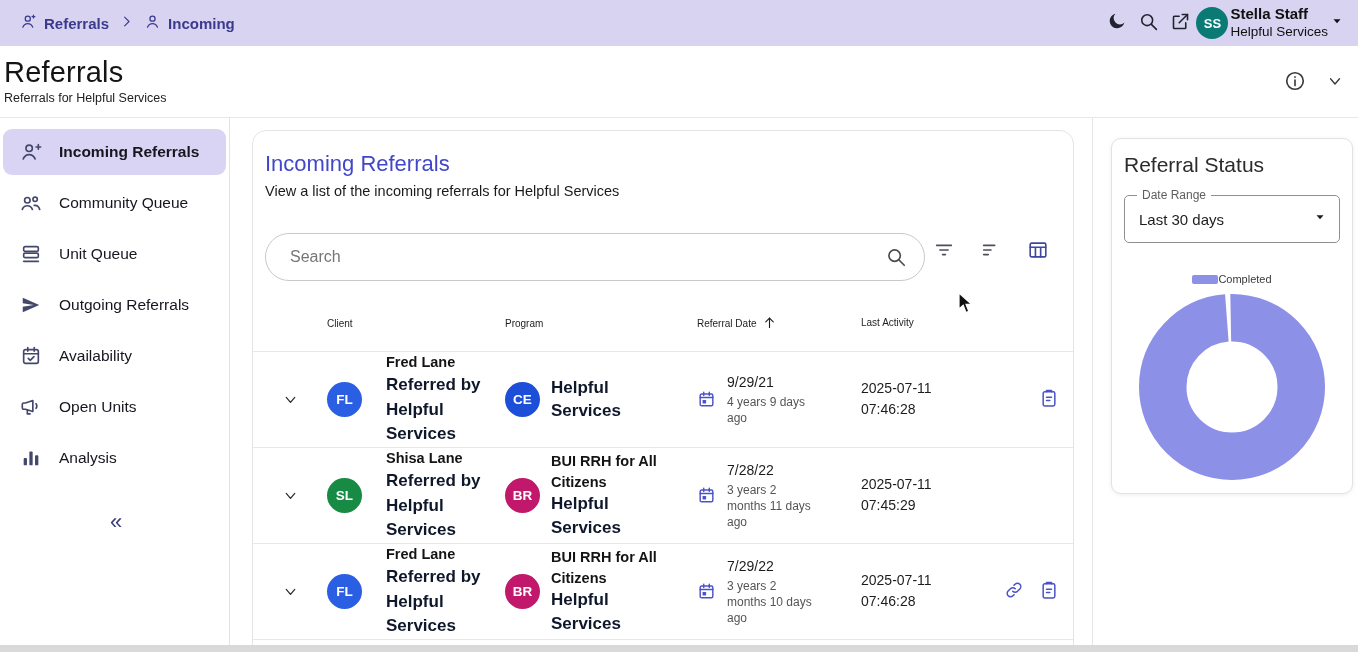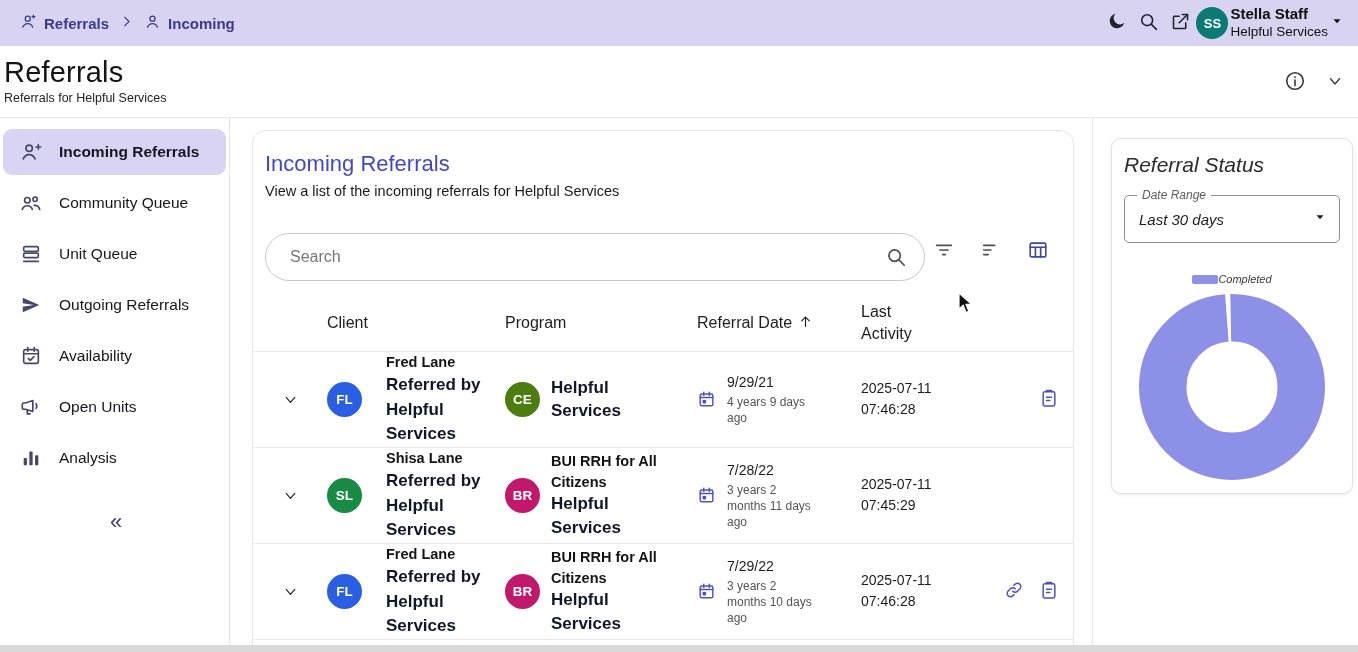--- a/index.html
+++ b/index.html
@@ -53,21 +53,21 @@
                      color:#222; outline:none; background:#fff; }
   .searchbox input::placeholder { color:#767676; }
   .searchbox .mag { position:absolute; right:18px; top:13px; color:#4a4a4a; }
   .toolicons { display:flex; align-items:center; gap:9px; margin-left:auto; margin-right:4px; }
   .toolbtn { width:38px; height:38px; border:none; background:none; display:flex; align-items:center;
              justify-content:center; color:#4c4e58; cursor:pointer; }
   .toolbtn.tbl { color:#3f479e; }
 
   
   .thead, .trow { display:grid; grid-template-columns:74px 178px 192px 164px 125px 1fr; align-items:center; }
-  .thead { height:56px; margin-top:14px; font-size:16px; font-weight:500; color:#1d1d1d; }
+  .thead { height:56px; margin-top:14px; font-size:10px; font-weight:500; color:#1d1d1d; }
   .th-date { display:flex; align-items:center; gap:6px; }
   .th-last { width:70px; line-height:1.4; }
   .trow { min-height:95px; border-top:1px solid #e7e7e7; }
   .rowstub { border-top:1px solid #e7e7e7; height:8px; }
   .chev { display:flex; justify-content:center; color:#2e2e2e; cursor:pointer; }
   .cellflex { display:flex; align-items:center; gap:11px; }
   .av { width:35px; height:35px; border-radius:50%; color:#fff; font-size:13.5px; font-weight:700;
         display:flex; align-items:center; justify-content:center; flex:none; }
   .nameblock { width:96px; line-height:1.45;margin-left:13px; }
   .nm { font-size:14.5px; font-weight:700; color:#141414; }
@@ -76,21 +76,21 @@
   .dateblock { width:90px; line-height:1.35; }
   .dt { font-size:14px; color:#1c1c1c; }
   .ago { font-size:12px; color:#555; margin-top:2px; }
   .cal { color:#4a51c9; display:flex; }
   .lastact { width:104px; font-size:14px; color:#1c1c1c; line-height:1.5; }
   .rowicons { display:flex; justify-content:flex-end; gap:15px; padding-right:14px; color:#4a51c9; }
   .rowicons .ribtn { background:none; border:none; color:#4a51c9; cursor:pointer; display:flex; }
 
   
   .rightzone { position:absolute; left:1092px; top:118px; width:266px; height:534px;
-               border-left:1px solid #e5e5e5; background:#fff;font-style:italic; }
+               border-left:1px solid #e5e5e5; background:#fff; }
   .statuscard { position:absolute; left:18px; top:20px; width:242px; height:356px;
                 border:1px solid #e2e2e2; border-radius:10px; background:#fff;
                 box-shadow:0 1px 4px rgba(0,0,0,.07); padding:14px 12px; }
   .statuscard h2 { font-size:21px; font-weight:400; color:#2b2b2b; }
   .rangebox { position:relative; margin-top:18px; border:1px solid #8f8f8f; border-radius:5px;
               height:48px; display:flex; align-items:center; justify-content:space-between;
               padding:0 12px 0 14px; cursor:pointer; }
   .rangelabel { position:absolute; left:12px; top:-8px; background:#fff; padding:0 5px;
                 font-size:12px; color:#5e5e5e; }
   .rangeval { font-size:15px; color:#1d1d1d; }
@@ -343,21 +343,21 @@
         <div class="cellflex">
           <div class="av" style="background: rgb(43, 95, 227);">
             <span>FL</span>
           </div>
           <div class="nameblock">
             <div class="nm">Fred Lane</div>
             <div class="nsub">Referred by Helpful Services</div>
           </div>
         </div>
         <div class="cellflex">
-          <div class="av" style="background: #4d7c0f;">
+          <div class="av" style="background: #1d4ed8;">
             <span>CE</span>
           </div>
           <div class="progblock">
             <div class="nsub">Helpful Services</div>
           </div>
         </div>
         <div class="cellflex">
           <span class="cal">
             <svg class="ic" width="19" height="19" viewBox="0 0 24 24">
                 <rect x="4" y="5" width="16" height="15" rx="2"></rect>

